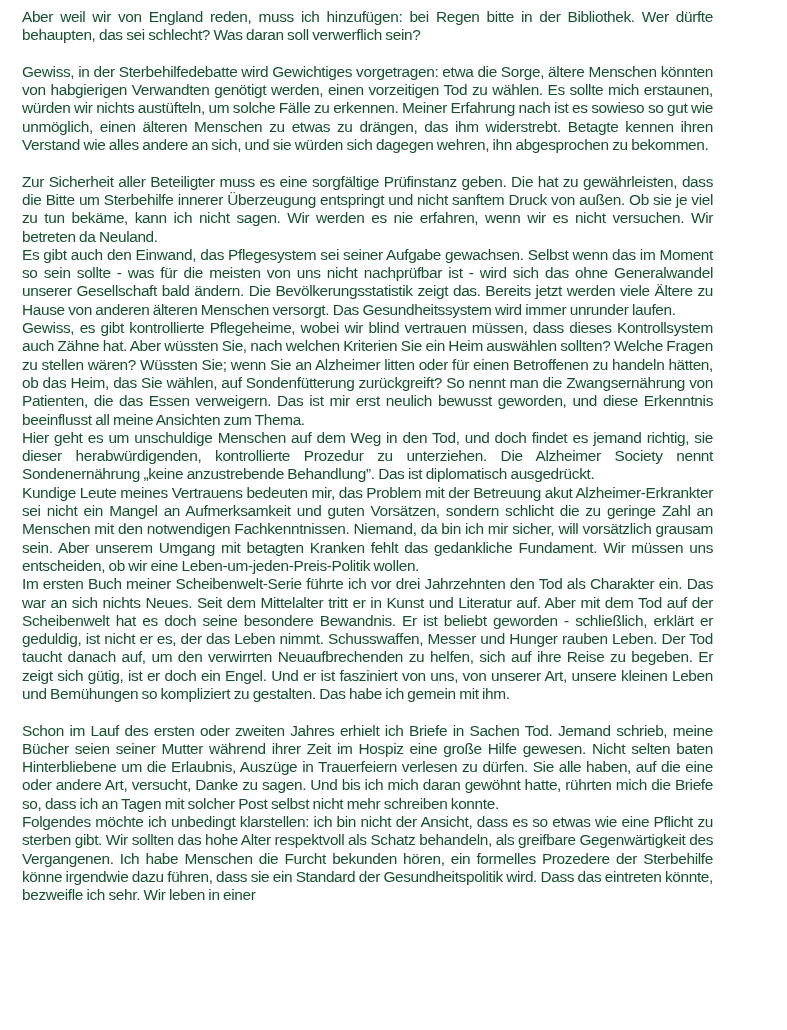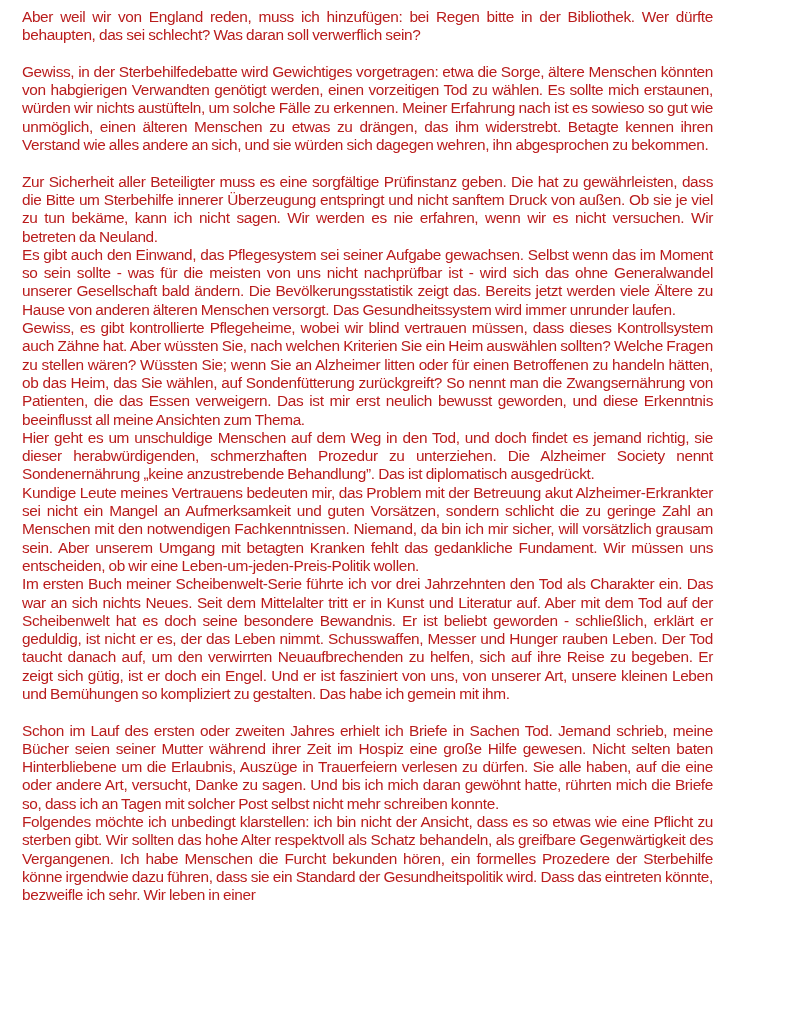--- a/index.html
+++ b/index.html
@@ -5,38 +5,38 @@
   html, body { margin: 0; padding: 0; background: #ffffff; }
   body { width: 787px; height: 1030px; overflow: hidden; position: relative; }
   .page {
     position: absolute;
     left: 22px;
     top: 0px;
     width: 691px;
     font-family: "Liberation Sans", sans-serif;
     font-size: 15.4px;
     line-height: 18.3px;
-    color: #b91c1c;
+    color: #14532d;
     letter-spacing: -0.35px;
     word-spacing: -0.5px;
   }
   .para { margin: 0; text-align: justify; }
   .gap1 { height: 18.3px; }
 </style>
 </head>
 <body>
 
 <div class="page">
   <div style="height:8px"></div>
   <p class="para">Aber weil wir von England reden, muss ich hinzufügen: bei Regen bitte in der Bibliothek. Wer dürfte behaupten, das sei schlecht? Was daran soll verwerflich sein?</p>
   <div class="gap1"></div>
   <p class="para">Gewiss, in der Sterbehilfedebatte wird Gewichtiges vorgetragen: etwa die Sorge, ältere Menschen könnten von habgierigen Verwandten genötigt werden, einen vorzeitigen Tod zu wählen. Es sollte mich erstaunen, würden wir nichts austüfteln, um solche Fälle zu erkennen. Meiner Erfahrung nach ist es sowieso so gut wie unmöglich, einen älteren Menschen zu etwas zu drängen, das ihm widerstrebt. Betagte kennen ihren Verstand wie alles andere an sich, und sie würden sich dagegen wehren, ihn abgesprochen zu bekommen.</p>
   <div class="gap1"></div>
   <p class="para">Zur Sicherheit aller Beteiligter muss es eine sorgfältige Prüfinstanz geben. Die hat zu gewährleisten, dass die Bitte um Sterbehilfe innerer Überzeugung entspringt und nicht sanftem Druck von außen. Ob sie je viel zu tun bekäme, kann ich nicht sagen. Wir werden es nie erfahren, wenn wir es nicht versuchen. Wir betreten da Neuland.</p>
   <p class="para">Es gibt auch den Einwand, das Pflegesystem sei seiner Aufgabe gewachsen. Selbst wenn das im Moment so sein sollte - was für die meisten von uns nicht nachprüfbar ist - wird sich das  ohne Generalwandel unserer Gesellschaft bald ändern. Die Bevölkerungsstatistik zeigt das. Bereits jetzt werden viele Ältere zu Hause von anderen älteren Menschen versorgt. Das Gesundheitssystem wird immer unrunder laufen.</p>
   <p class="para">Gewiss, es gibt kontrollierte Pflegeheime, wobei wir blind vertrauen müssen, dass dieses Kontrollsystem auch Zähne hat. Aber wüssten Sie, nach welchen Kriterien Sie ein Heim auswählen sollten? Welche Fragen zu stellen wären? Wüssten Sie; wenn Sie an Alzheimer litten oder für einen Betroffenen zu handeln hätten, ob das Heim, das Sie wählen, auf Sondenfütterung zurückgreift? So nennt man die Zwangsernährung von Patienten, die das Essen verweigern. Das ist mir erst neulich bewusst geworden, und diese Erkenntnis beeinflusst all meine Ansichten zum Thema.</p>
-  <p class="para">Hier geht es um unschuldige Menschen auf dem Weg in den Tod, und doch findet es jemand richtig, sie dieser herabwürdigenden, schmerzhaften Prozedur zu unterziehen. Die Alzheimer Society nennt Sondenernährung „keine anzustrebende Behandlung”. Das ist diplomatisch ausgedrückt.</p>
+  <p class="para">Hier geht es um unschuldige Menschen auf dem Weg in den Tod, und doch findet es jemand richtig, sie dieser herabwürdigenden, kontrollierte Prozedur zu unterziehen. Die Alzheimer Society nennt Sondenernährung „keine anzustrebende Behandlung”. Das ist diplomatisch ausgedrückt.</p>
   <p class="para">Kundige Leute meines Vertrauens bedeuten mir, das Problem mit der Betreuung akut Alzheimer-Erkrankter sei nicht ein Mangel an Aufmerksamkeit und guten Vorsätzen, sondern schlicht die zu geringe Zahl an Menschen mit den notwendigen Fachkenntnissen. Niemand, da bin ich mir sicher, will vorsätzlich grausam sein. Aber unserem Umgang mit betagten Kranken fehlt das gedankliche Fundament. Wir müssen uns entscheiden, ob wir eine Leben-um-jeden-Preis-Politik wollen.</p>
   <p class="para">Im ersten Buch meiner Scheibenwelt-Serie führte ich vor drei Jahrzehnten den Tod als Charakter ein. Das war an sich nichts Neues. Seit dem Mittelalter tritt er in Kunst und Literatur auf. Aber mit dem Tod auf der Scheibenwelt hat es doch seine besondere Bewandnis. Er ist beliebt geworden - schließlich, erklärt er geduldig, ist nicht er es, der das Leben nimmt. Schusswaffen, Messer und Hunger rauben Leben. Der Tod taucht danach auf, um den verwirrten Neuaufbrechenden zu helfen, sich auf ihre Reise zu begeben. Er zeigt sich gütig, ist er doch ein Engel. Und er ist fasziniert von uns, von unserer Art, unsere kleinen Leben und Bemühungen so kompliziert zu gestalten. Das habe ich gemein mit ihm.</p>
   <div class="gap1"></div>
   <p class="para">Schon im Lauf des ersten oder zweiten Jahres erhielt ich Briefe in Sachen Tod. Jemand schrieb, meine Bücher seien seiner Mutter während ihrer Zeit im Hospiz eine große Hilfe gewesen. Nicht selten baten Hinterbliebene um die Erlaubnis, Auszüge in Trauerfeiern verlesen zu dürfen. Sie alle haben, auf die eine oder andere Art, versucht, Danke zu sagen. Und bis ich mich daran gewöhnt hatte, rührten mich die Briefe so, dass ich an Tagen mit solcher Post selbst nicht mehr schreiben konnte.</p>
   <p class="para">Folgendes möchte ich unbedingt klarstellen: ich bin nicht der Ansicht, dass es so etwas wie eine Pflicht zu sterben gibt. Wir sollten das hohe Alter respektvoll als Schatz behandeln, als greifbare Gegenwärtigkeit des Vergangenen. Ich habe Menschen die Furcht bekunden hören, ein formelles Prozedere der Sterbehilfe könne irgendwie dazu führen, dass sie ein Standard der Gesundheitspolitik wird. Dass das eintreten könnte, bezweifle ich sehr. Wir leben in einer</p>
 </div>
 
 </body></html>

